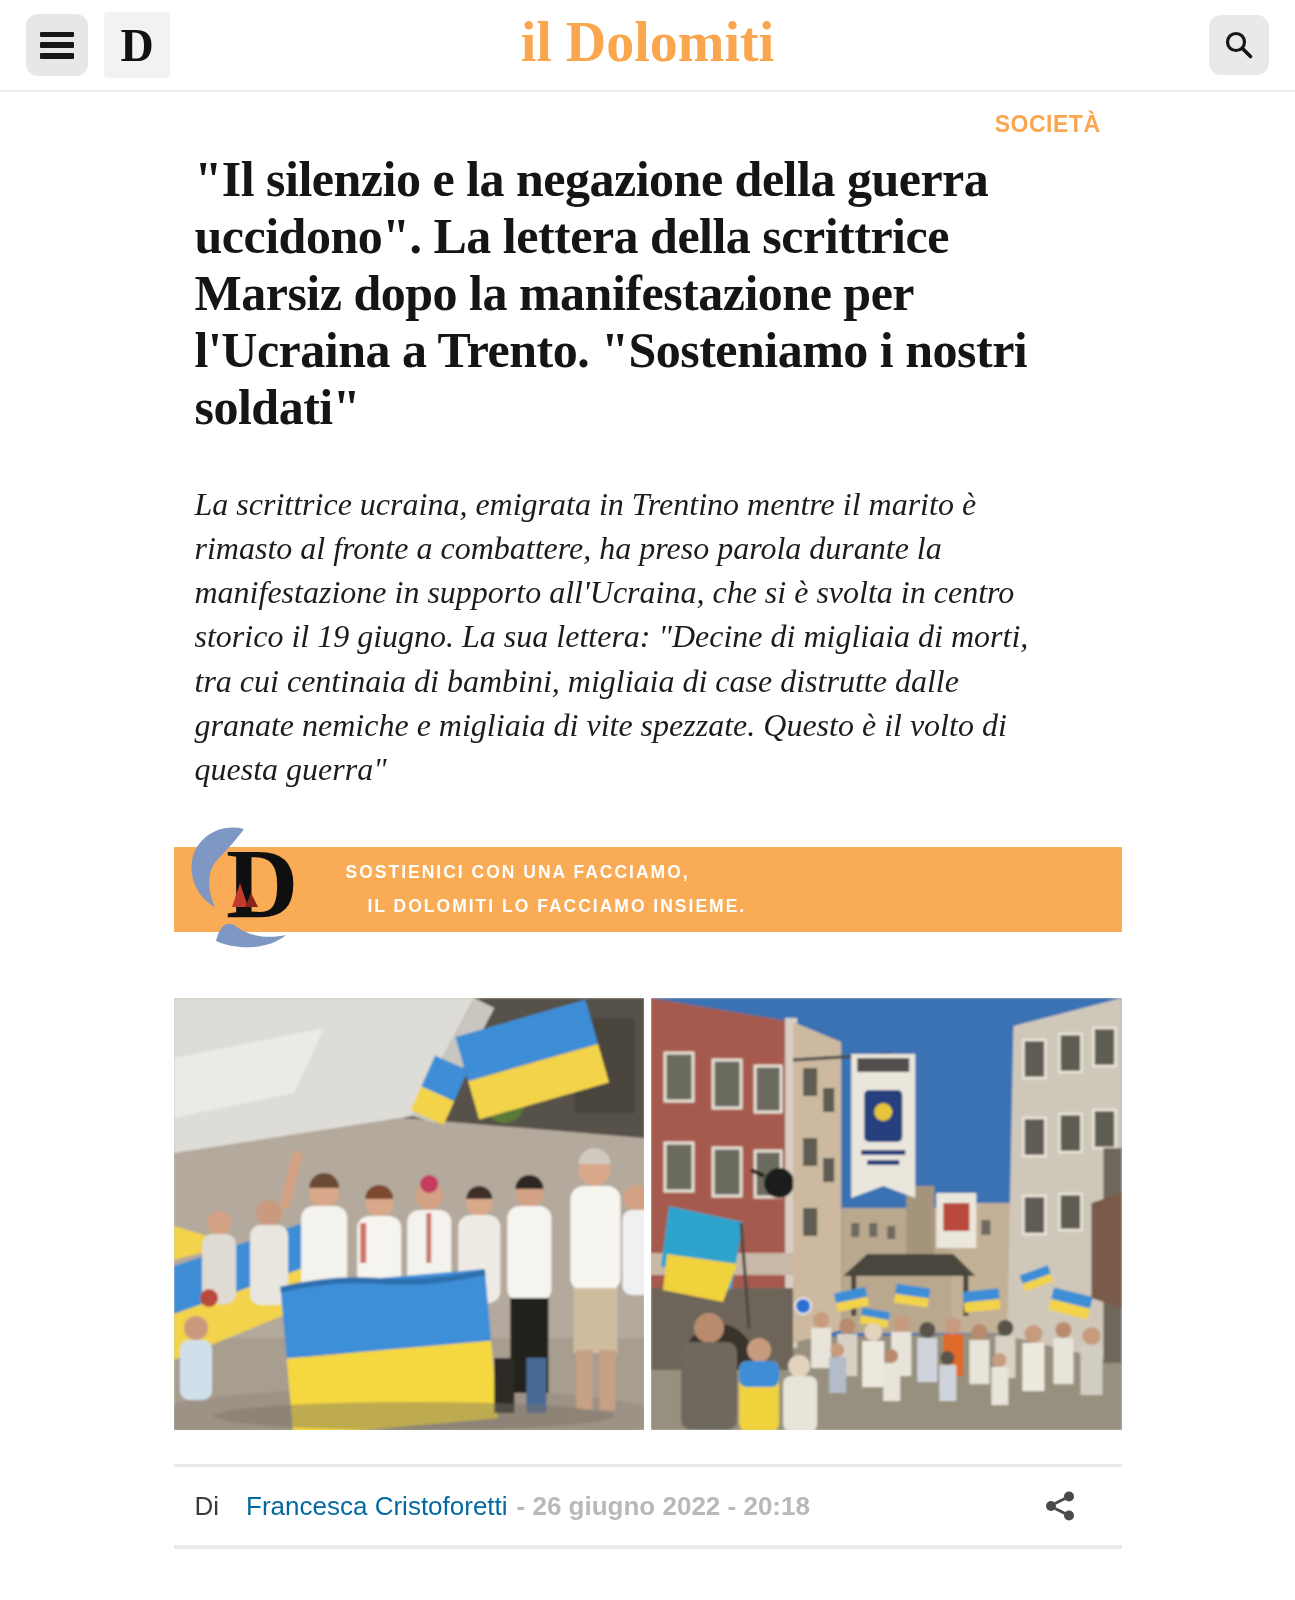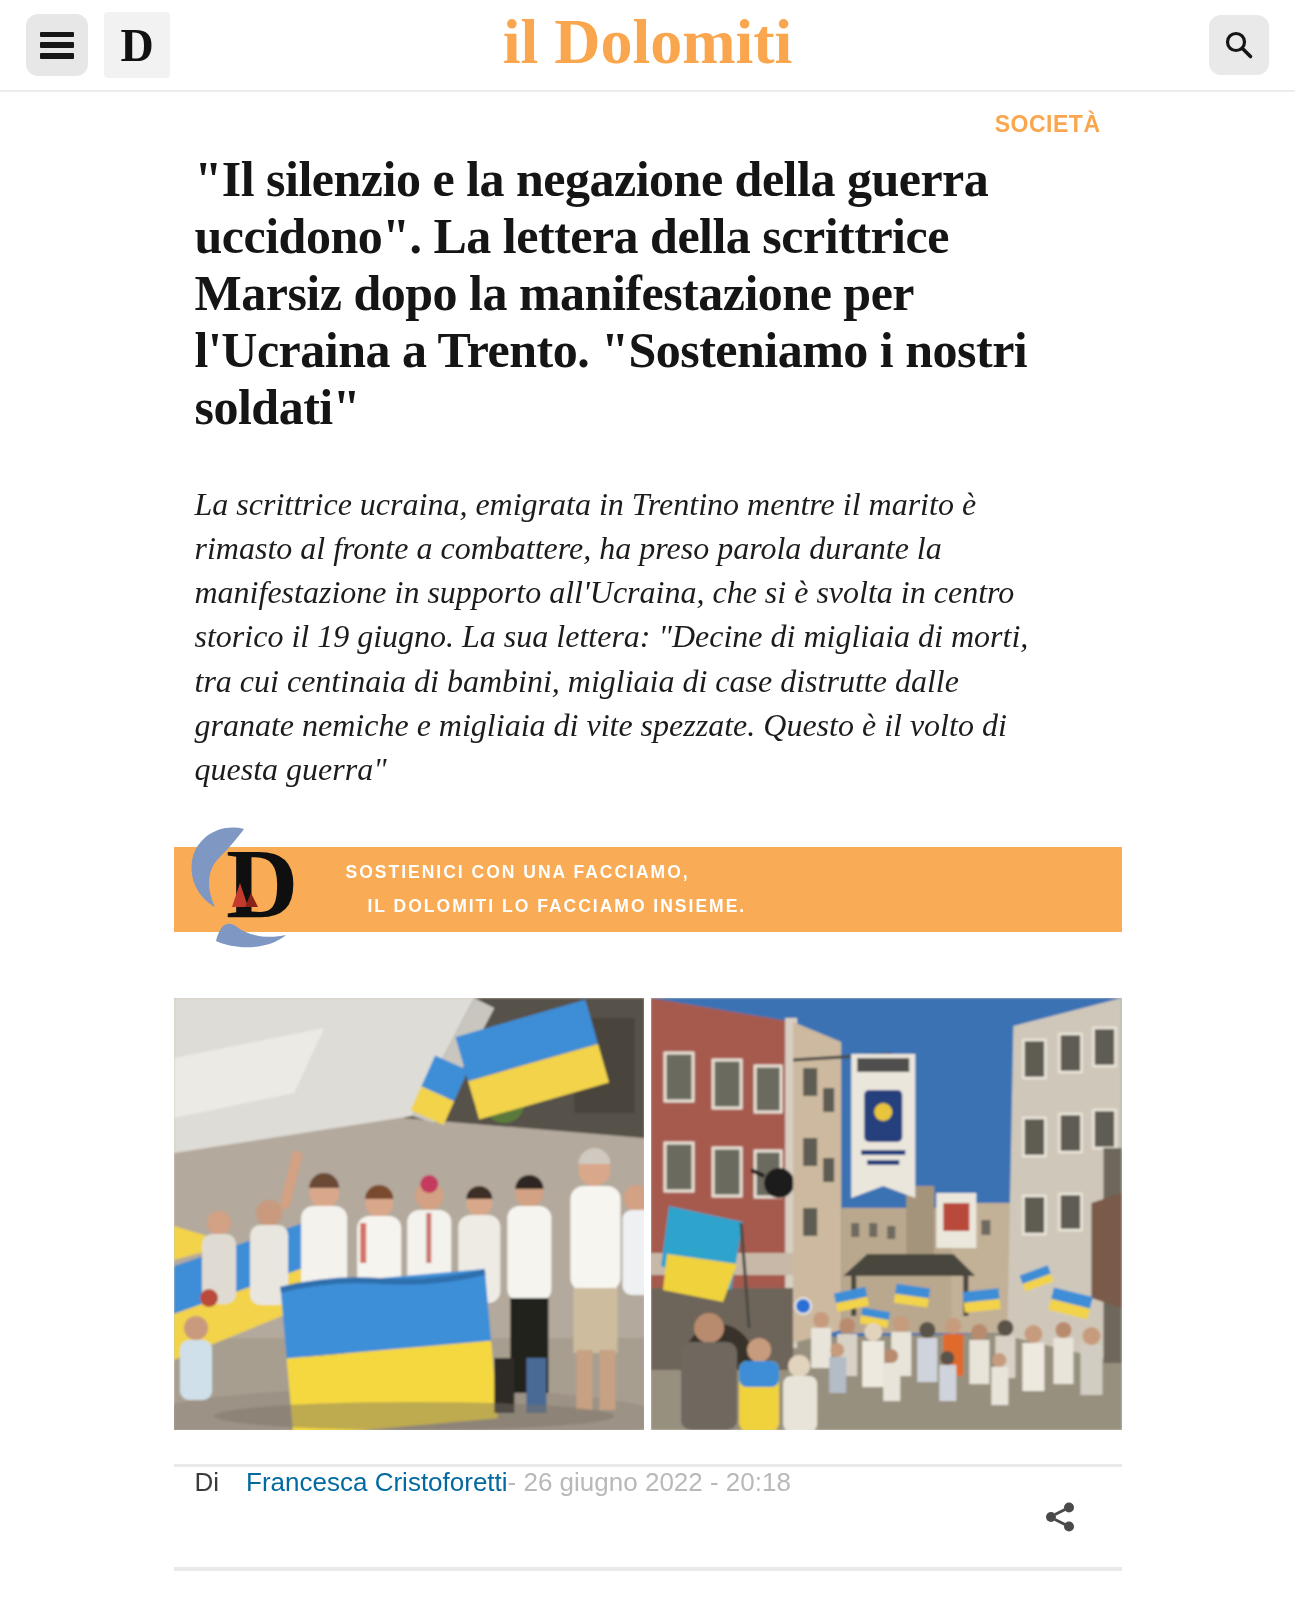--- a/index.html
+++ b/index.html
@@ -5,21 +5,21 @@
   html,body{margin:0;padding:0;background:#ffffff;}
   .page{width:1295px;height:1600px;overflow:hidden;background:#fff;font-family:"Liberation Sans",sans-serif;position:relative;}
 
   
   .header{height:92px;display:flex;align-items:center;padding:0 26px;box-sizing:border-box;position:relative;background:#fff;border-bottom:2px solid #ececec;}
   .icon-btn{width:62px;height:62px;border-radius:12px;background:#e7e7e7;display:flex;align-items:center;justify-content:center;cursor:pointer;border:none;}
   .logo-btn{width:66px;height:66px;border-radius:4px;background:#f2f2f2;margin-left:16px;font-family:"Liberation Serif",serif;font-weight:700;font-size:46px;color:#111;}
   .search-btn{margin-left:auto;background:#e9e9e9;width:60px;height:60px;}
   .burger{width:34px;height:27px;display:flex;flex-direction:column;justify-content:space-between;}
   .burger span{display:block;height:5.5px;background:#161616;border-radius:1px;}
-  .masthead{position:absolute;left:50%;top:50%;transform:translate(-50%,-54%);font-family:"Liberation Serif",serif;font-weight:700;font-size:64px;color:#f9a64e;white-space:nowrap;}
+  .masthead{position:absolute;left:50%;top:50%;transform:translate(-50%,-54%);font-family:"Liberation Serif",serif;font-weight:700;font-size:56px;color:#f9a64e;white-space:nowrap;}
 
   
   .main{width:948px;margin:0 auto;}
   .pad{padding:0 21px;}
   .category{margin-top:19px;font-size:23px;font-weight:700;letter-spacing:0.5px;color:#f9a64e;text-align:right;}
   h1.headline{margin:13px 0 0 0;font-family:"Liberation Serif",serif;font-weight:700;font-size:50px;line-height:1.14;color:#151515;letter-spacing:-0.5px;max-width:880px;}
   .subtitle{margin-top:46px;font-family:"Liberation Serif",serif;font-style:italic;font-size:32px;line-height:1.38;color:#1c1c1c;max-width:845px;}
 
   
   .donate{margin-top:56px;background:#f9ac55;height:85px;position:relative;display:flex;align-items:center;}
@@ -27,24 +27,24 @@
   .donate-text{margin-left:172px;color:#ffffff;font-weight:700;font-size:17.5px;letter-spacing:2px;line-height:1.9;}
   .donate-text .l2{padding-left:22px;}
 
   
   .photos{margin-top:66px;display:flex;gap:7px;height:432px;}
   .photo{flex:1;overflow:hidden;background:#cfc8ba;}
   .photo svg{width:100%;height:100%;display:block;}
 
   
   .divider{height:3px;background:#e9e9e9;margin-top:34px;}
-  .byline{display:flex;height:100px;padding:0 21px;font-size:26px;}
+  .byline{display:flex;align-items:center;height:78px;padding:0 21px;font-size:26px;}
   .byline .prefix{color:#3b3b3b;}
   .byline .author{color:#0369a1;margin-left:27px;cursor:pointer;}
-  .byline .date{color:#b9b9b9;}
+  .byline .date{color:#b9b9b9;margin-left:9px;font-weight:bold;}
   .share{margin-left:auto;margin-right:24px;cursor:pointer;display:flex;align-items:center;}
   .divider2{height:4px;background:#e9e9e9;margin-top:0;}
 </style>
 </head>
 <body>
 
 <div class="page">
 
   <div class="header">
     <button class="icon-btn">

